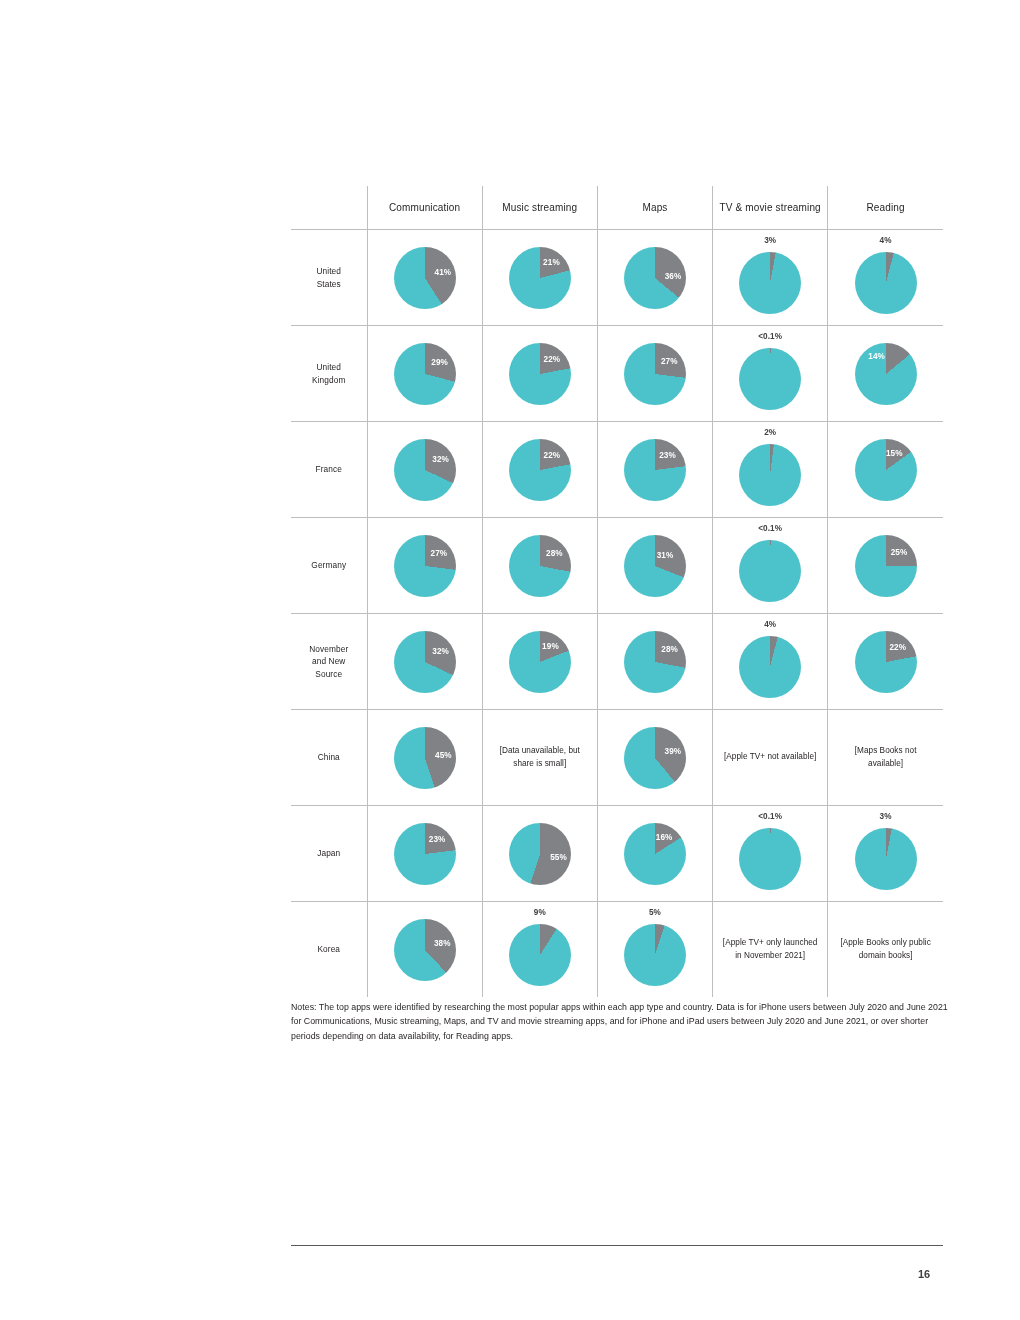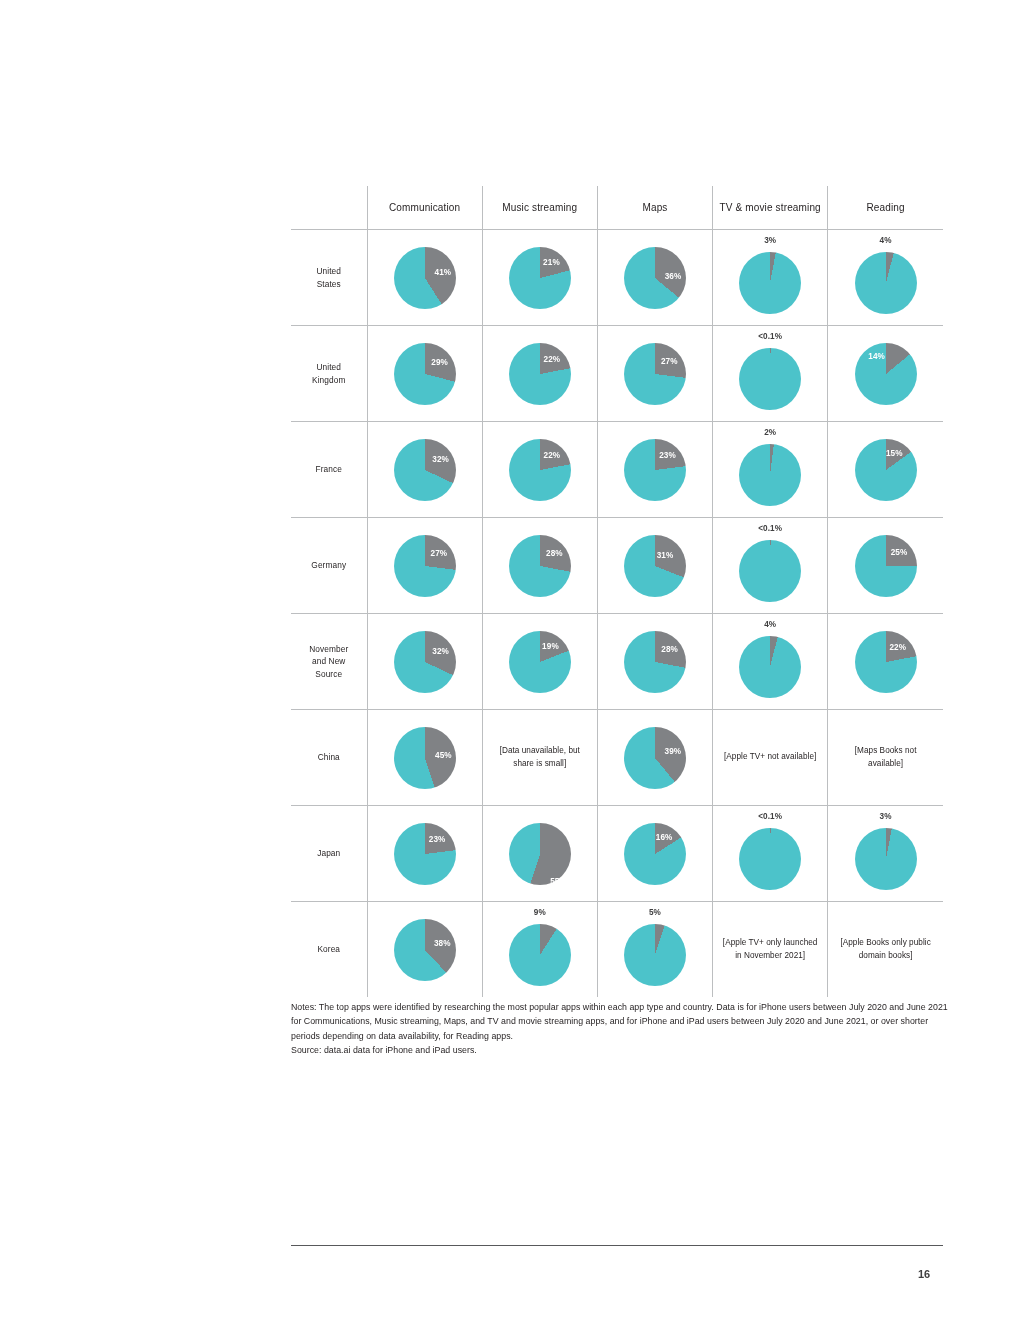--- a/index.html
+++ b/index.html
@@ -487,21 +487,21 @@
               <div class="pie-wrap">
                 <div class="pie" style="background: conic-gradient(rgb(128, 130, 133) 0deg, rgb(128, 130, 133) 82.8deg, rgb(76, 195, 202) 82.8deg, rgb(76, 195, 202) 360deg);"></div>
                 <div class="pie-label" style="left: 43.5649px; top: 16.7479px;">23%</div>
               </div>
             </div>
           </td>
           <td>
             <div class="cell-inner">
               <div class="pie-wrap">
                 <div class="pie" style="background: conic-gradient(rgb(128, 130, 133) 0deg, rgb(128, 130, 133) 198deg, rgb(76, 195, 202) 198deg, rgb(76, 195, 202) 360deg);"></div>
-                <div class="pie-label" style="left: 49.7661px; top: 34px; margin-top: 24px;">55%</div>
+                <div class="pie-label" style="left: 49.7661px; top: 34px;">55%</div>
               </div>
             </div>
           </td>
           <td>
             <div class="cell-inner">
               <div class="pie-wrap">
                 <div class="pie" style="background: conic-gradient(rgb(128, 130, 133) 0deg, rgb(128, 130, 133) 57.6deg, rgb(76, 195, 202) 57.6deg, rgb(76, 195, 202) 360deg);"></div>
                 <div class="pie-label" style="left: 40.1533px; top: 14.3502px;">16%</div>
               </div>
             </div>
@@ -560,19 +560,18 @@
             <div class="cell-inner">
               <div class="note-cell">[Apple Books only public domain books]</div>
             </div>
           </td>
         </tr>
       </tbody>
   </table>
 
   <div class="notes">
     <p>Notes: The top apps were identified by researching the most popular apps within each app type and country. Data is for iPhone users between July 2020 and June 2021 for Communications, Music streaming, Maps, and TV and movie streaming apps, and for iPhone and iPad users between July 2020 and June 2021, or over shorter periods depending on data availability, for Reading apps.</p>
-    <p>Source: data.ai data for iPhone and iPad users.</p>
   </div>
 
   <div class="foot-rule"></div>
   <div class="page-num">16</div>
 
 </div>
 
 </body></html>

